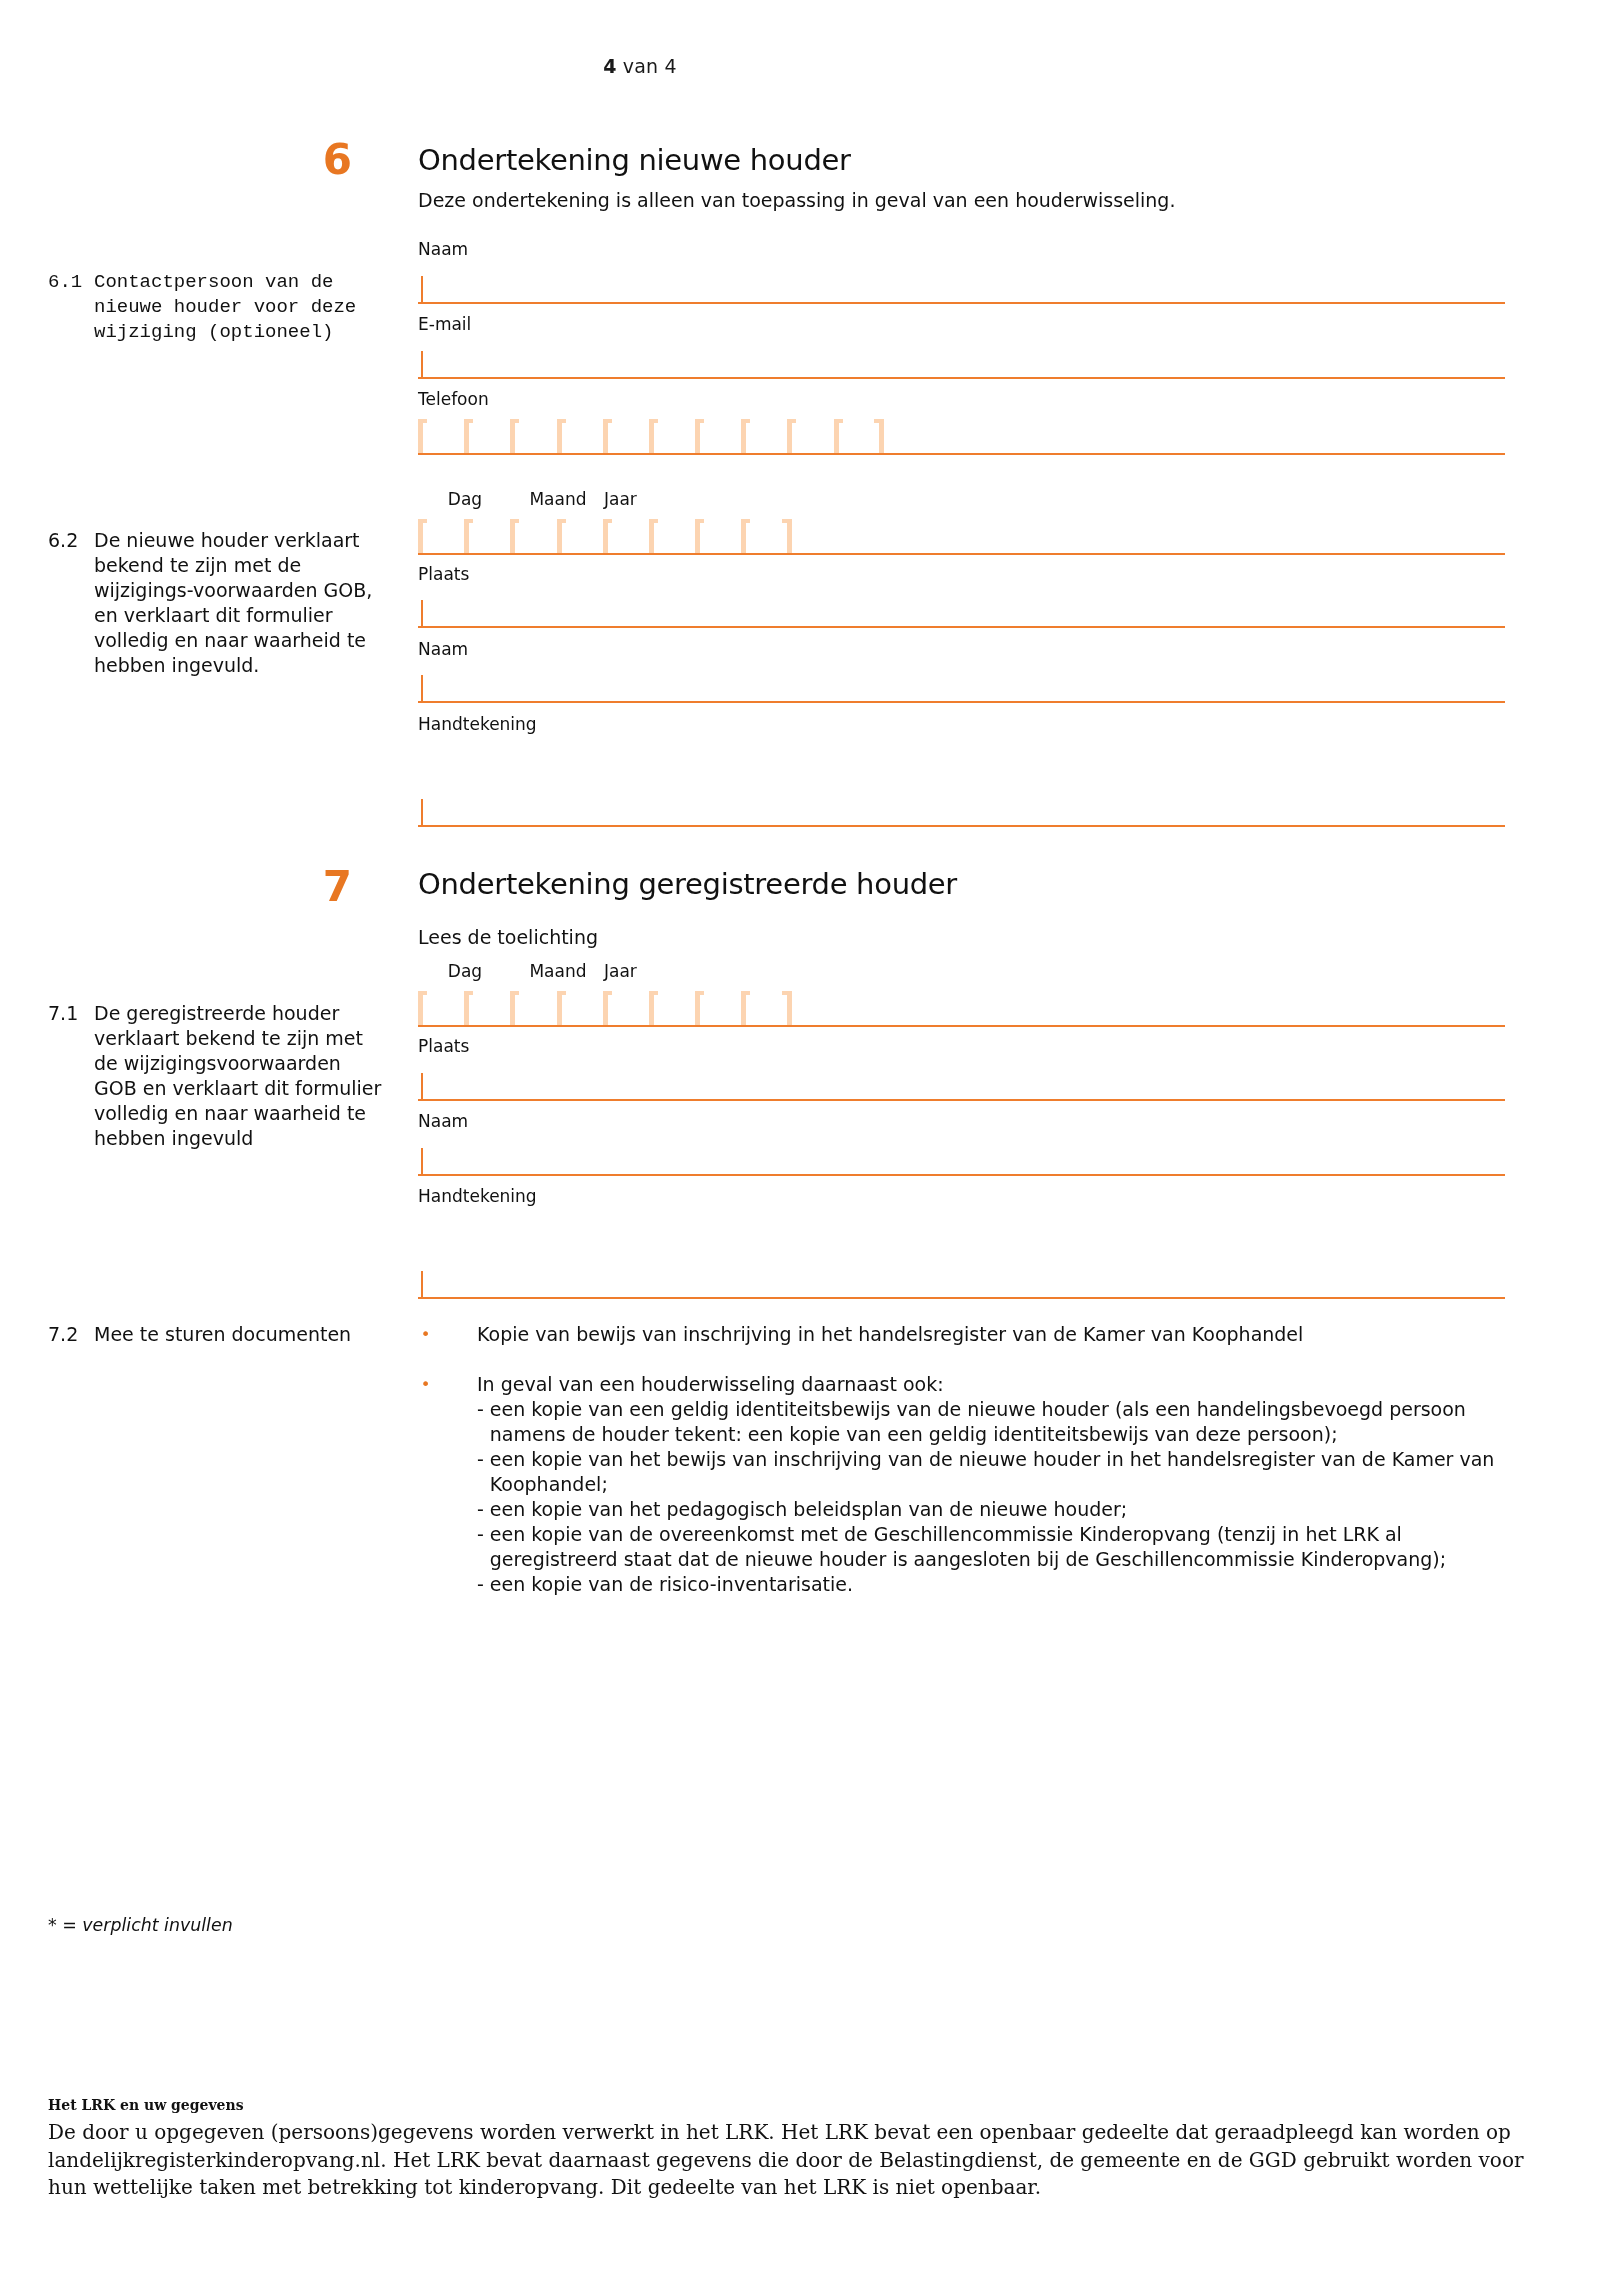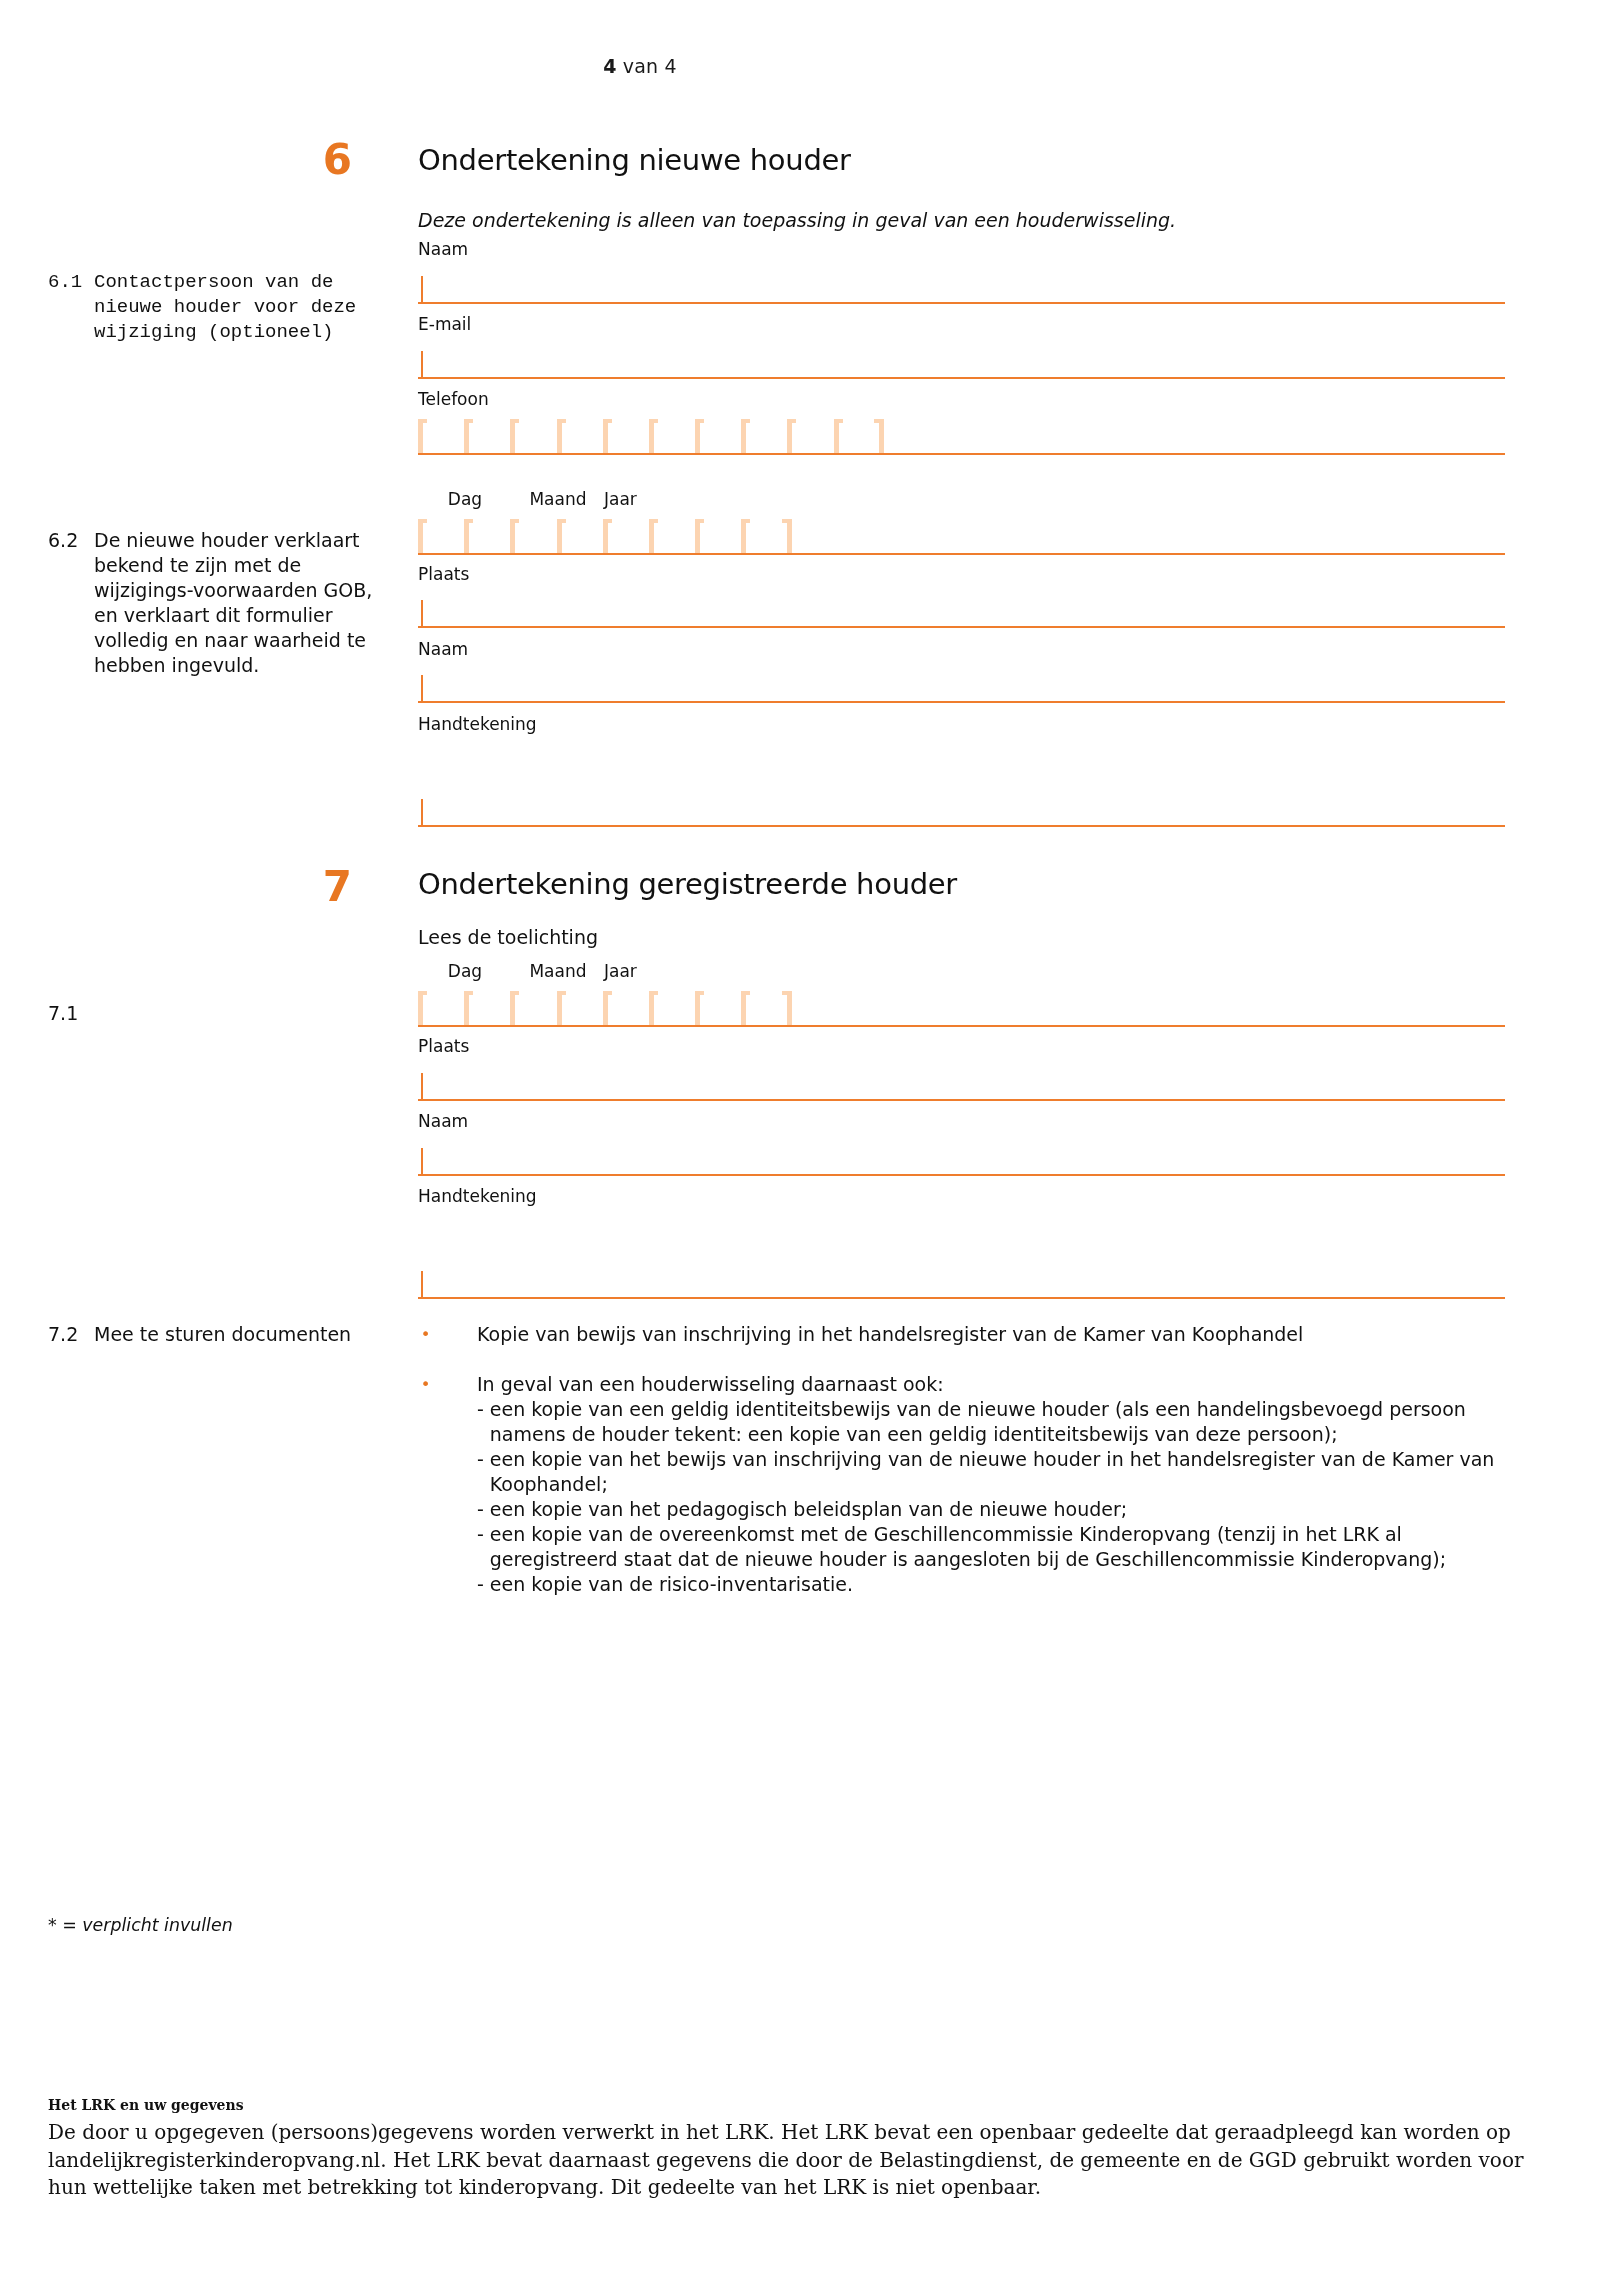--- a/index.html
+++ b/index.html
@@ -58,21 +58,21 @@
 <body>
 
 <div class="abs page-num">
   <b>4</b>
   <span>van</span>
   <span>4</span>
 </div>
 
 <div class="abs sec-num" style="top:139px;">6</div>
 <h2 class="abs sec-title" style="top:146px;">Ondertekening nieuwe houder</h2>
-<div class="abs intro" style="top:209px;font-style:italic;">Deze ondertekening is alleen van toepassing in geval van een houderwisseling.</div>
+<div class="abs intro" style="top:189px;">Deze ondertekening is alleen van toepassing in geval van een houderwisseling.</div>
 
 <div class="abs item" style="top:270px;font-family:Liberation Mono, monospace;">
   <span class="no">6.1</span>
   <span class="txt">Contactpersoon van de nieuwe houder voor deze wijziging (optioneel)</span>
 </div>
 
 <div class="abs field-label" style="top:239px;">Naam</div>
 <div class="abs field" style="top:275px;">
   <span class="cursor"></span>
 </div>
@@ -137,20 +137,21 @@
 <div class="abs field" style="top:798px;">
   <span class="cursor"></span>
 </div>
 
 <div class="abs sec-num" style="top:866px;">7</div>
 <h2 class="abs sec-title" style="top:870px;">Ondertekening geregistreerde houder</h2>
 <div class="abs intro" style="top:926px;">Lees de toelichting</div>
 
 <div class="abs item" style="top:1001px;">
   <span class="no">7.1</span>
+  <span class="txt">De geregistreerde houder verklaart bekend te zijn met de wijzigingsvoorwaarden GOB en verklaart dit formulier volledig en naar waarheid te hebben ingevuld</span>
 </div>
 
 <div class="abs sub-labels" style="top:961px;">
   <span style="width:94px;">Dag</span>
   <span style="width:92px;">Maand</span>
   <span>Jaar</span>
 </div>
 <div class="abs field" style="top:995px; height:32px;">
   <div class="comb" style="left:0;">
     <span class="tick" style="left:0px;"></span>

